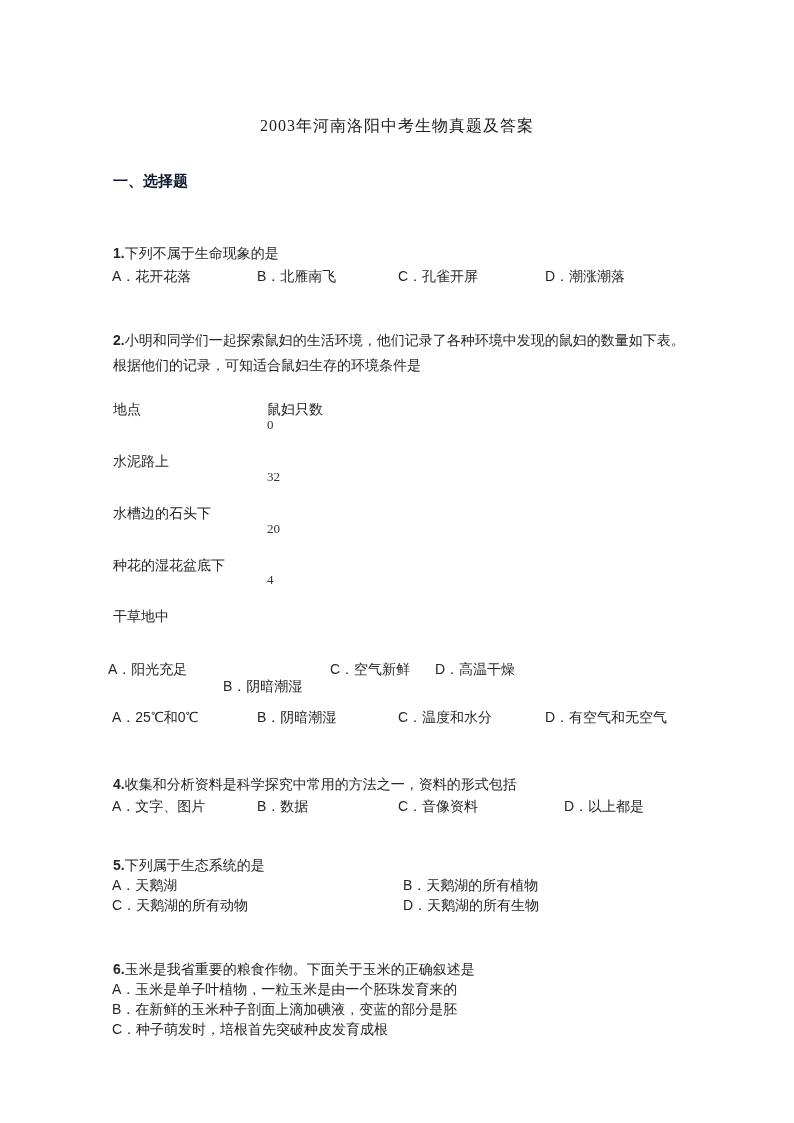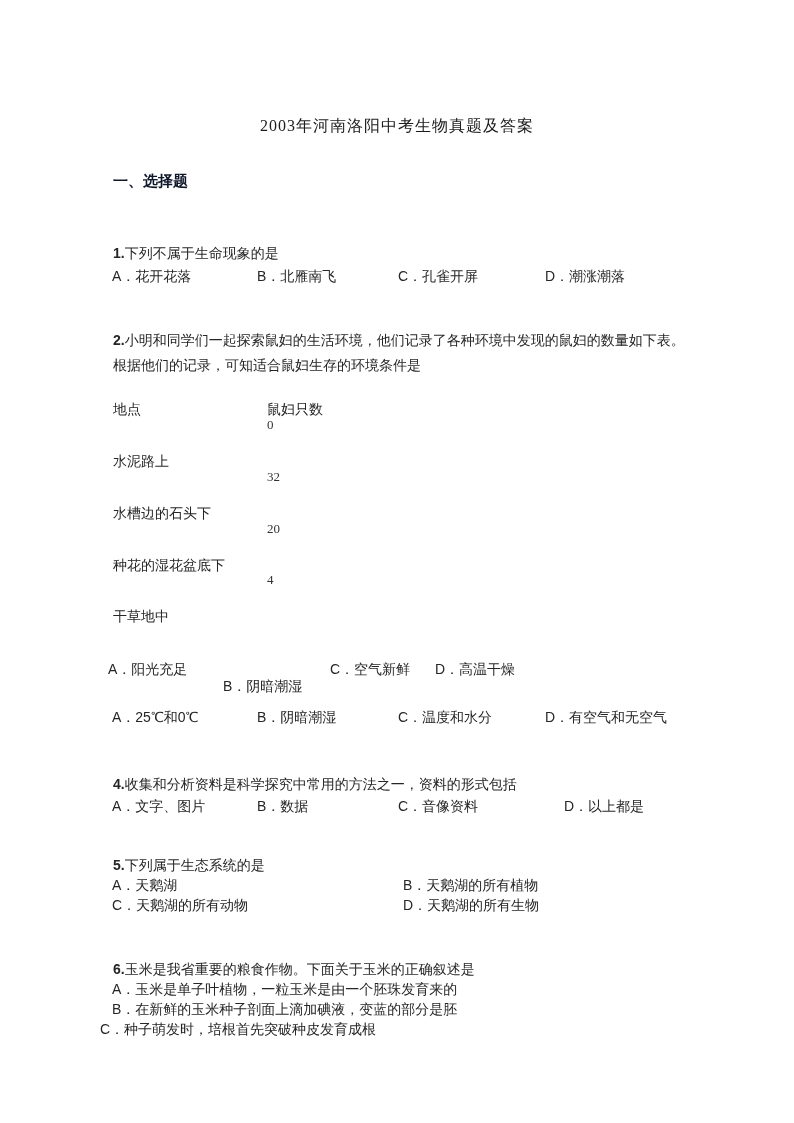--- a/index.html
+++ b/index.html
@@ -81,15 +81,15 @@
 
   <div class="abs t14" style="left:113px;top:817px"><span class="qnum">5.</span><span>下列属于生态系统的是</span></div>
   <span class="abs t14" style="left:112px;top:837px">A．天鹅湖</span>
   <span class="abs t14" style="left:403px;top:837px">B．天鹅湖的所有植物</span>
   <span class="abs t14" style="left:112px;top:857px">C．天鹅湖的所有动物</span>
   <span class="abs t14" style="left:403px;top:857px">D．天鹅湖的所有生物</span>
 
   <div class="abs t14" style="left:113px;top:921px"><span class="qnum">6.</span><span>玉米是我省重要的粮食作物。下面关于玉米的正确叙述是</span></div>
   <span class="abs t14" style="left:112px;top:941px">A．玉米是单子叶植物，一粒玉米是由一个胚珠发育来的</span>
   <span class="abs t14" style="left:112px;top:961px">B．在新鲜的玉米种子剖面上滴加碘液，变蓝的部分是胚</span>
-  <span class="abs t14" style="left:100px;top:981px">C．种子萌发时，培根首先突破种皮发育成根</span>
+  <span class="abs t14" style="left:112px;top:981px">C．种子萌发时，培根首先突破种皮发育成根</span>
 
 </div>
 
 </body></html>

